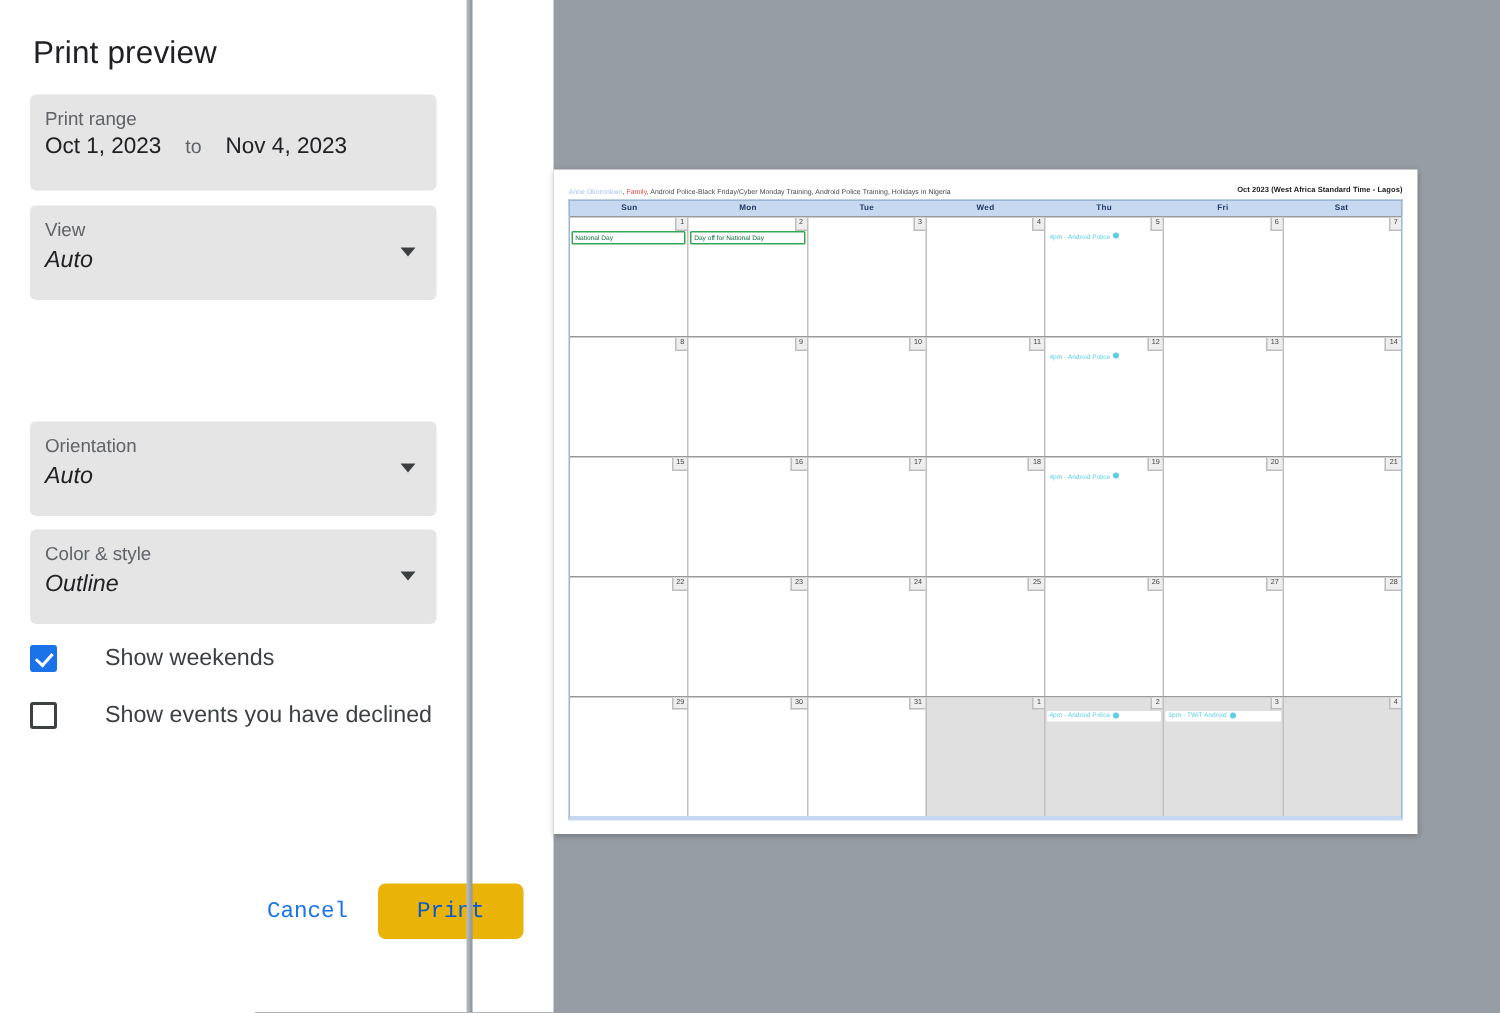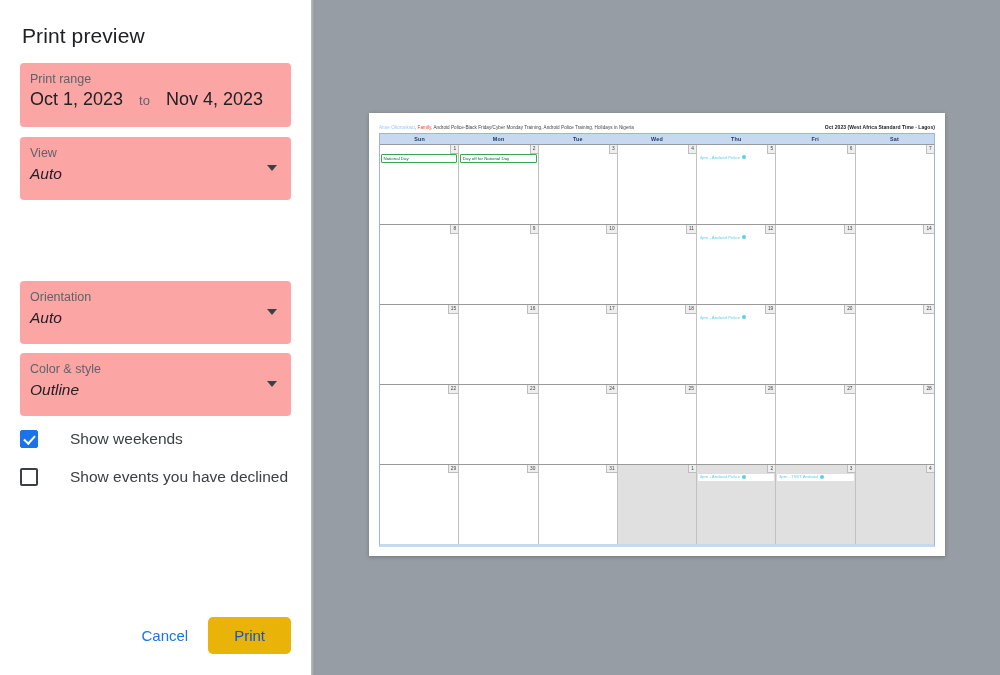--- a/index.html
+++ b/index.html
@@ -19,21 +19,21 @@
     width: 1000px;
     height: 675px;
     background: #979da4;
   }
 
   
   .panel {
     position: absolute;
     left: 0;
     top: 0;
-    width: 311px;
+    width: 369px;
     height: 675px;
     background: #ffffff;
     box-sizing: border-box;
     padding: 0;
   }
   .panel-edge {
     position: absolute;
     left: 311px;
     top: 0;
     width: 4px;
@@ -46,21 +46,21 @@
     top: 24px;
     font-size: 21px;
     color: #202124;
     letter-spacing: .1px;
   }
 
   .field {
     position: absolute;
     left: 20px;
     width: 271px;
-    background: #fca5a5;
+    background: #e5e5e5;
     border-radius: 4px;
     box-sizing: border-box;
   }
   .field-label {
     position: absolute;
     left: 10px;
     top: 9px;
     font-size: 12.5px;
     color: #5f6368;
   }
@@ -90,21 +90,21 @@
   #f-color { top: 353px; height: 63px; }
 
   .range-row {
     position: absolute;
     left: 10px;
     top: 26px;
     display: flex;
     align-items: baseline;
   }
   .range-date {
-    font-size: 18px;
+    font-size: 15px;
     color: #202124;
   }
   .range-to {
     font-size: 13px;
     color: #5f6368;
     margin: 0 16px;
   }
 
   
   .check-row {
@@ -145,23 +145,24 @@
   .check-label {
     margin-left: 32px;
     font-size: 15.5px;
     color: #3c4043;
   }
 
   
   .actions {
     position: absolute;
     right: 20px;
-    bottom: 21px;
+    bottom: 49px;
     display: flex;
     align-items: center;
+    font-family: Liberation Mono, monospace;
   }
   .btn {
     font-size: 15px;
     border: none;
     cursor: pointer;
     font-family: inherit;
   }
   .btn-text {
     background: transparent;
     color: #1a73e8;

